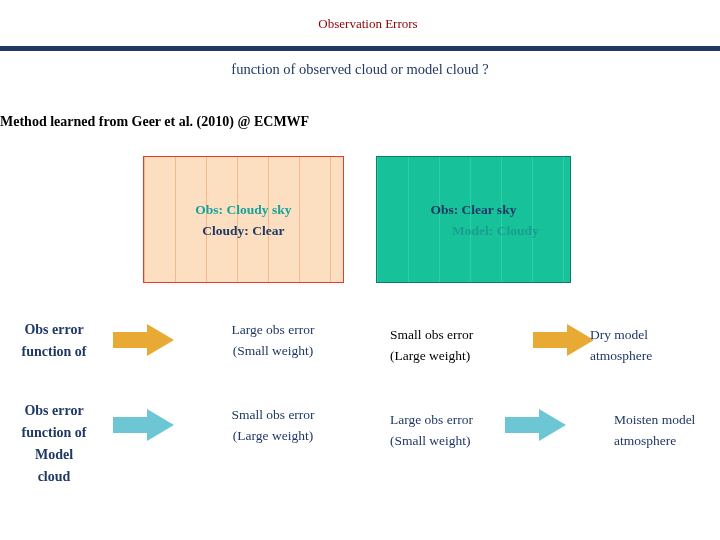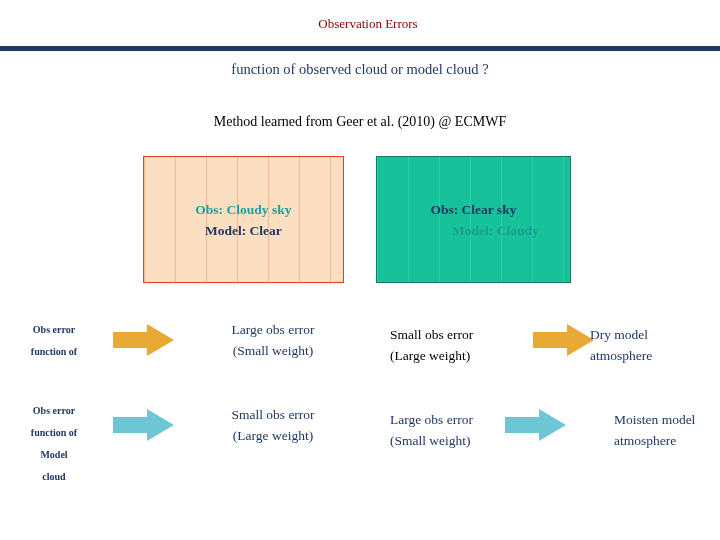--- a/index.html
+++ b/index.html
@@ -45,23 +45,23 @@
     text-align: center;
     font-size: 14.5px;
     color: #1f3864;
   }
 
   #method-line {
     position: absolute;
     top: 114px;
     left: 0;
     width: 720px;
-    text-align: center;
+    text-align: left;
     font-size: 14px;
-    font-weight: normal;
+    font-weight: bold;
     color: #000000;
   }
 
   
   #boxes {
     position: absolute;
     left: 143px;
     top: 156px;
     width: 428px;
     height: 127px;
@@ -127,21 +127,21 @@
   }
 
   #row-obs { top: 305px; }
   #row-model { top: 390px; }
 
   .rowlabel {
     position: absolute;
     left: 0;
     width: 108px;
     text-align: center;
-    font-size: 10px;
+    font-size: 14px;
     font-weight: bold;
     color: #1f3864;
     line-height: 22px;
   }
 
   .arrow {
     position: absolute;
     width: 62px;
     height: 34px;
   }
@@ -174,21 +174,21 @@
 
 <div id="title">Observation Errors</div>
 <div id="title-rule"></div>
 <div id="subtitle">function of observed cloud or model cloud ?</div>
 <div id="method-line">Method learned from  Geer et al. (2010) @ ECMWF</div>
 
 <div id="boxes">
 
   <div class="box" id="box-cloudy">
     <div class="box-label lbl-teal">Obs: Cloudy sky</div>
-    <div class="box-label lbl-navy">Model: Clear</div>
+    <div class="box-label lbl-navy">Cloudy: Clear</div>
   </div>
 
   <div class="box" id="box-clear">
     <div class="box-label lbl-navy">Obs: Clear sky</div>
     <div class="box-label lbl-teal-dark">Model: Cloudy</div>
   </div>
 
 </div>
 
 <div class="row" id="row-obs">

